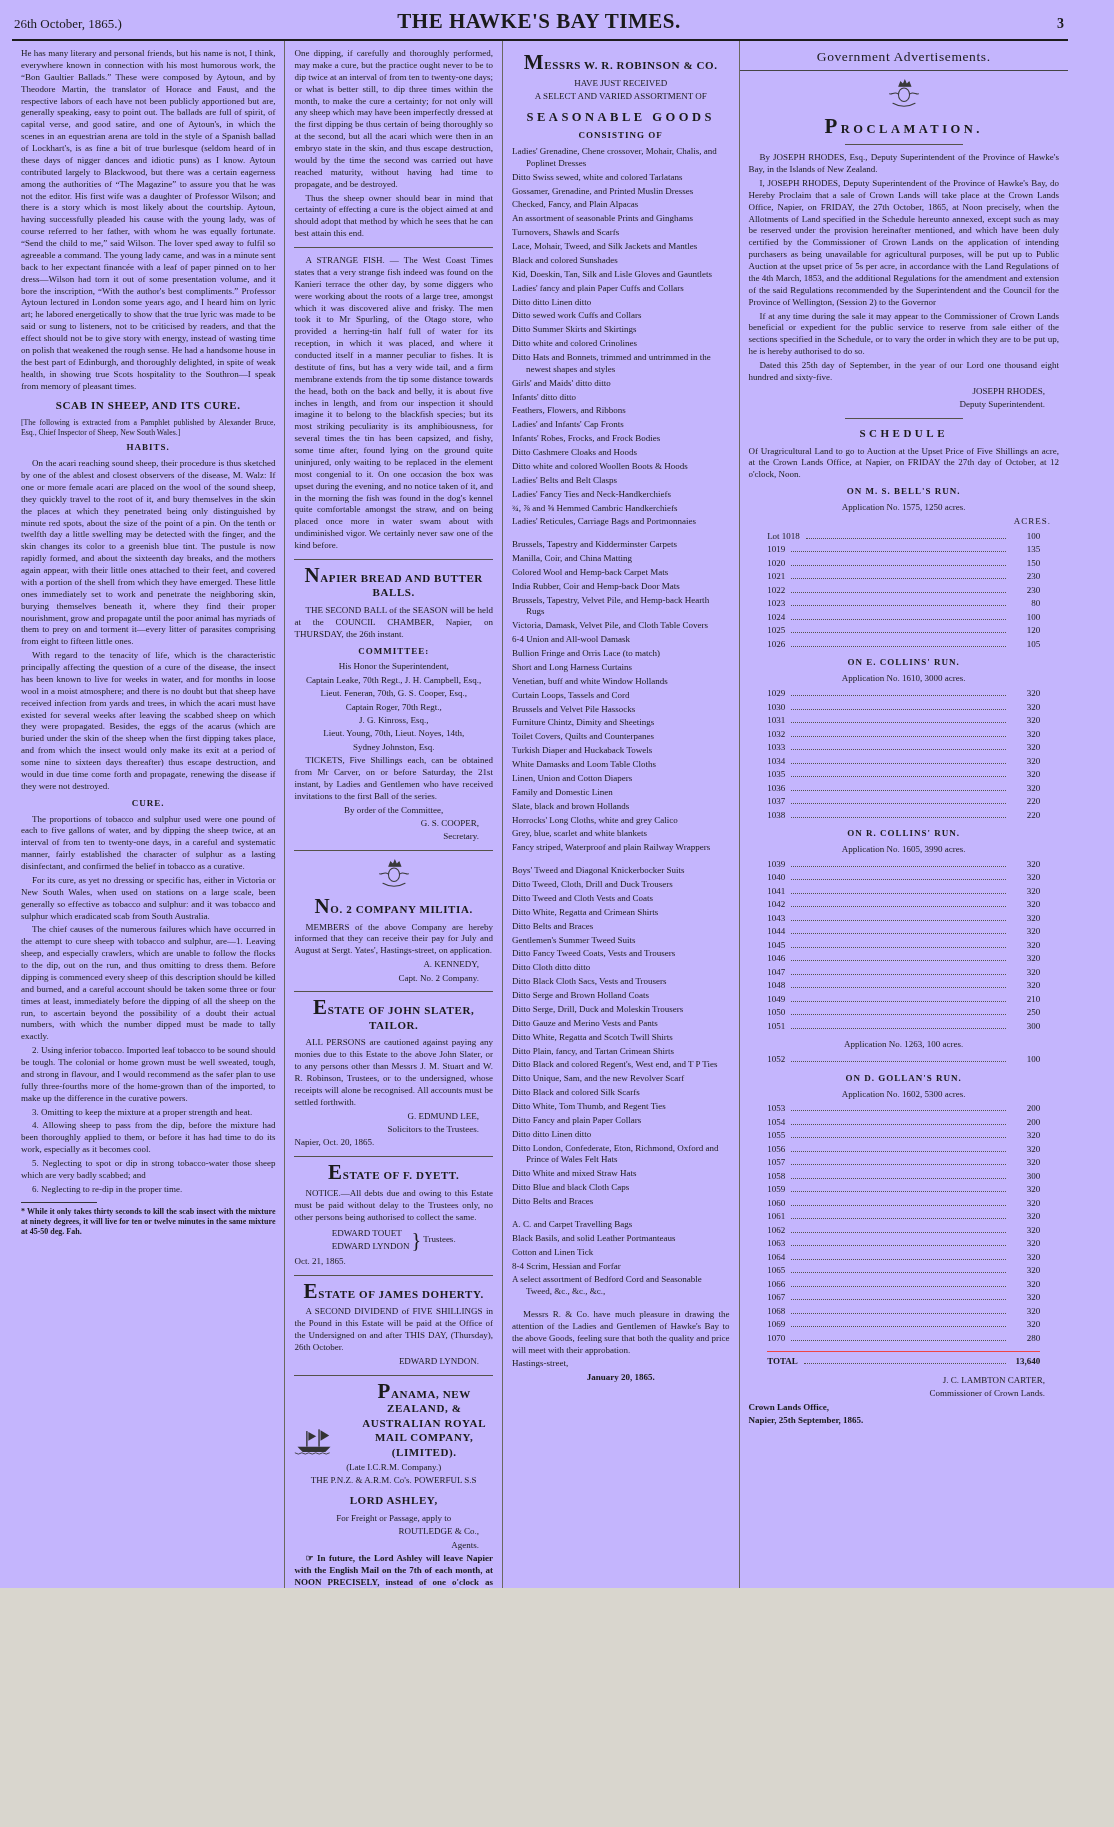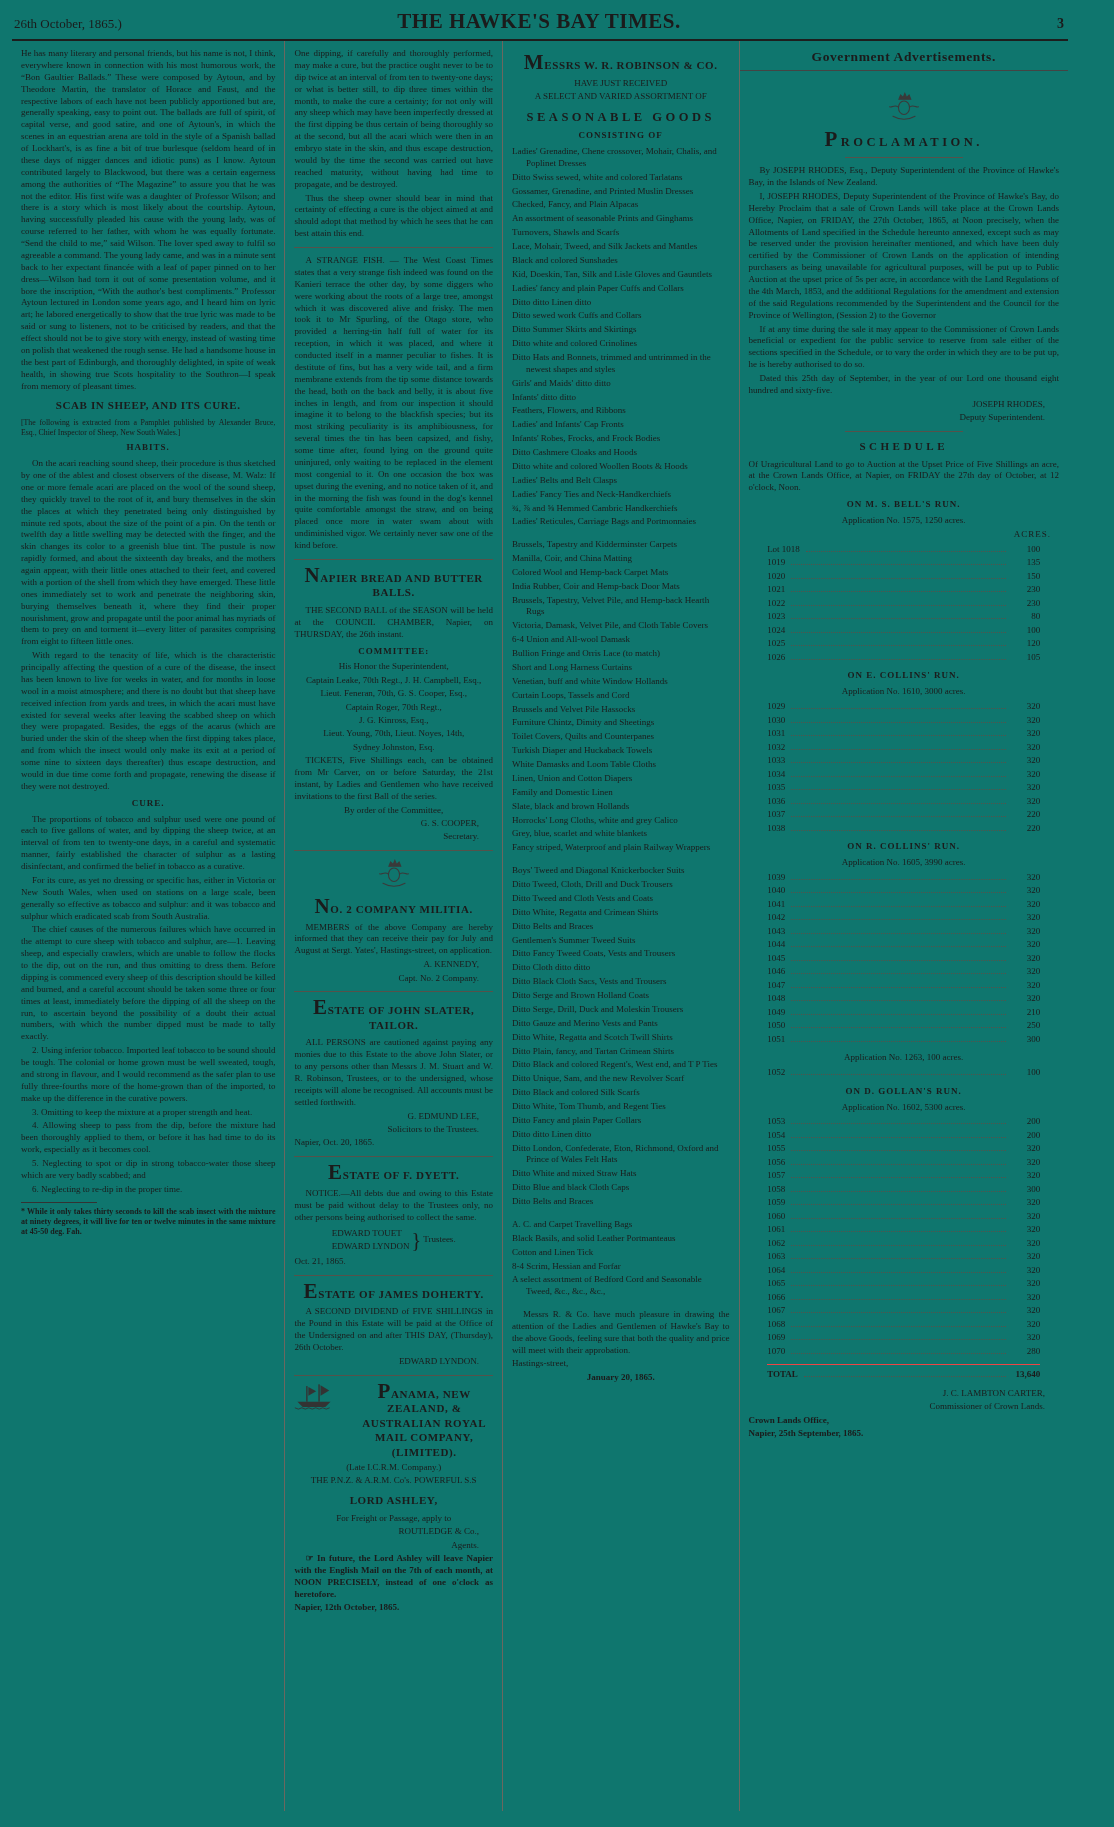--- a/index.html
+++ b/index.html
@@ -1,48 +1,48 @@
 <!DOCTYPE html>
 <html><head>
 <meta charset="utf-8">
 <style>
   *{margin:0;padding:0;box-sizing:border-box}
   html,body{background:#d9d6ce}
-  .sheet{width:1114px;height:1827px;margin:0 auto;background:#0f766e;color:#1b1b1b;
+  .sheet{width:1114px;height:1588px;margin:0 auto;background:#c4b5fd;color:#1b1b1b;
          font-family:"Liberation Serif","DejaVu Serif",serif;overflow:hidden;position:relative}
   .inner{padding:6px 46px 8px 12px}
   .masthead{display:flex;align-items:baseline;border-bottom:2px solid #1d1d1d;padding:3px 2px 5px}
   .m-date{flex:1;font-size:13px}
   .m-title{flex:2;text-align:center;font-size:21px;font-weight:bold;letter-spacing:.5px}
   .m-page{flex:1;text-align:right;font-size:14px;font-weight:bold;padding-right:2px}
   .cols{display:flex;align-items:stretch;min-height:1770px}
   .col{padding:7px 9px 0;font-size:9px;line-height:1.32}
   .col+.col{border-left:1px solid #6a675f}
   .col1{width:25.8%}.col2{width:20.6%}.col3{width:22.4%}.col4{width:31.2%}
   .para{text-align:justify;text-indent:11px;margin-bottom:2px}
   .para.nofirst{text-indent:0}
   .para.fnote{font-size:8px;font-weight:bold;line-height:1.25}
   .h1{text-align:center;font-size:11px;font-weight:bold;letter-spacing:.6px;margin:6px 0 5px}
   .h1.sp{letter-spacing:3.5px}
   .h1.big{font-size:12.5px}
   .dc::first-letter{font-size:21px;line-height:.8;font-weight:bold}
-  .govhead{text-align:center;font-size:13.5px;font-weight:bold;border-bottom:1px solid #444;
-           padding-bottom:4px;margin:0 -9px 20px;padding-left:9px;padding-right:9px}
+  .govhead{text-align:center;font-size:13.5px;font-weight:normal;border-bottom:1px solid #444;
+           padding-bottom:4px;margin:0 -9px 7px;padding-left:9px;padding-right:9px}
   .h2{text-align:center;font-size:9px;font-weight:bold;letter-spacing:1px;margin:5px 0 4px;font-variant:small-caps}
   .note{font-size:7.8px;text-align:justify;line-height:1.25;margin-bottom:3px}
   .cline{text-align:center;margin-bottom:1.5px}
   .rline{text-align:right;padding-right:14px;margin-bottom:1.5px}
   .lline{text-align:left;margin-bottom:1.5px}
   .bold{font-weight:bold}
   .rule{border-top:1px solid #55524a;margin:7px 0}
   .rule.short{width:38%;margin:7px auto}
   .rule.fnrule{width:30%;margin:6px 0 4px;border-top-color:#333}
   .gap{height:9px}
   .iconwrap{text-align:center;margin:4px 0 2px}
-  .icontext{display:flex;gap:21px;align-items:flex-start;margin:5px 0 3px}
+  .icontext{display:flex;gap:21px;align-items:flex-end;margin:5px 0 3px}
   .iconwrap-sm{flex:0 0 auto}
   .inlinehead{display:block;flex:1;margin:0;text-align:center}
   .goods{margin-bottom:2px}
   .gitem{padding-left:14px;text-indent:-14px;margin-bottom:2.2px;line-height:1.3}
   .acres-head{text-align:right;font-variant:small-caps;letter-spacing:1px;padding-right:8px;margin:2px 0}
   .rows{width:88%;margin:2px auto 6px}
   .lot-row{display:flex;align-items:baseline;line-height:1.5}
   .lot-label{white-space:pre}
   .dots{flex:1;border-bottom:1px dotted #55524a;margin:0 6px 3px;min-width:18px}
   .acresv{text-align:right;min-width:28px}

